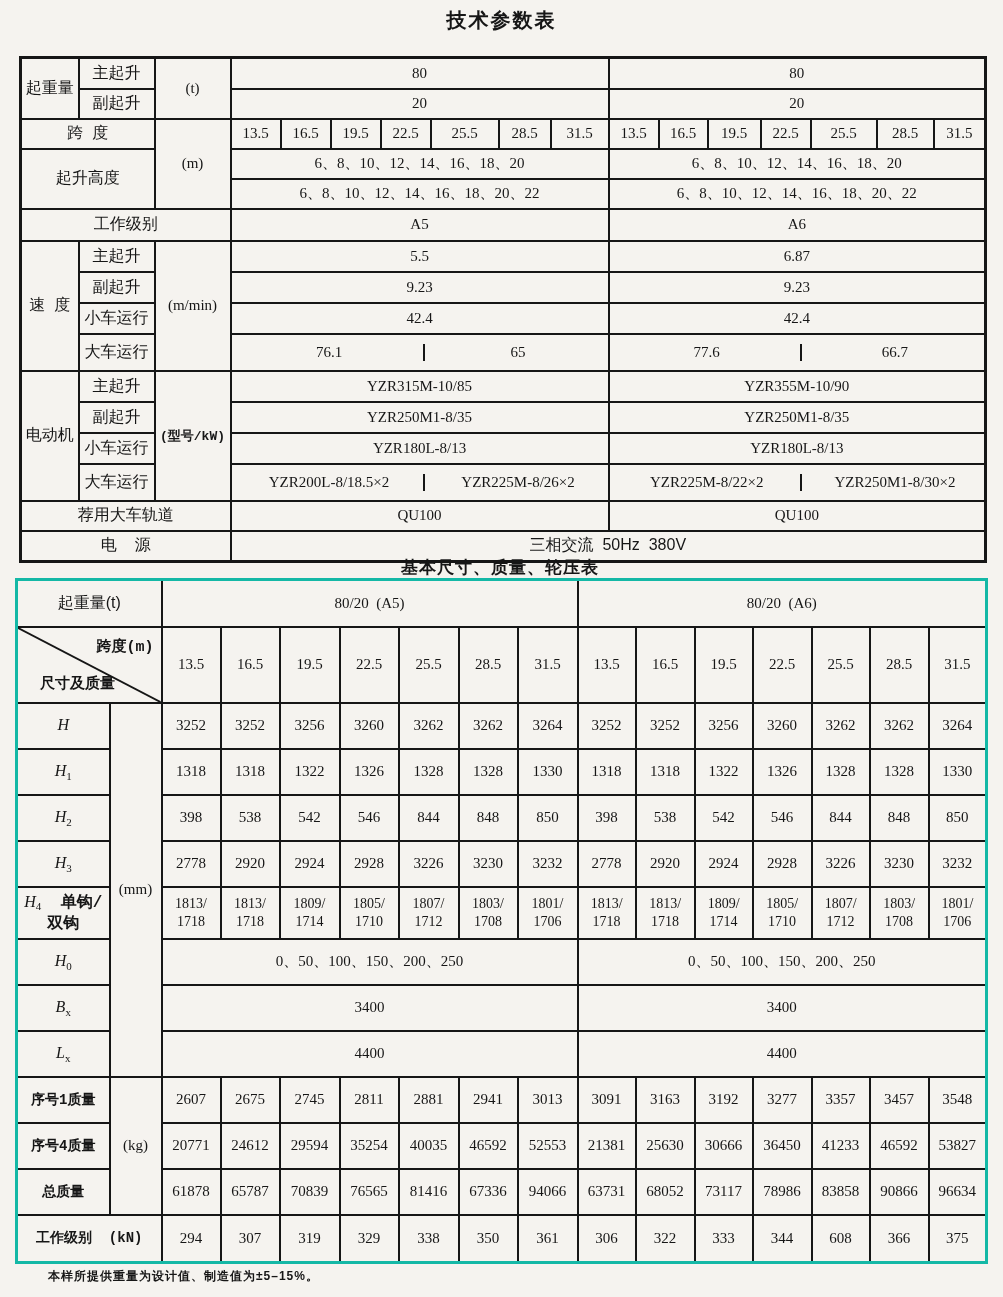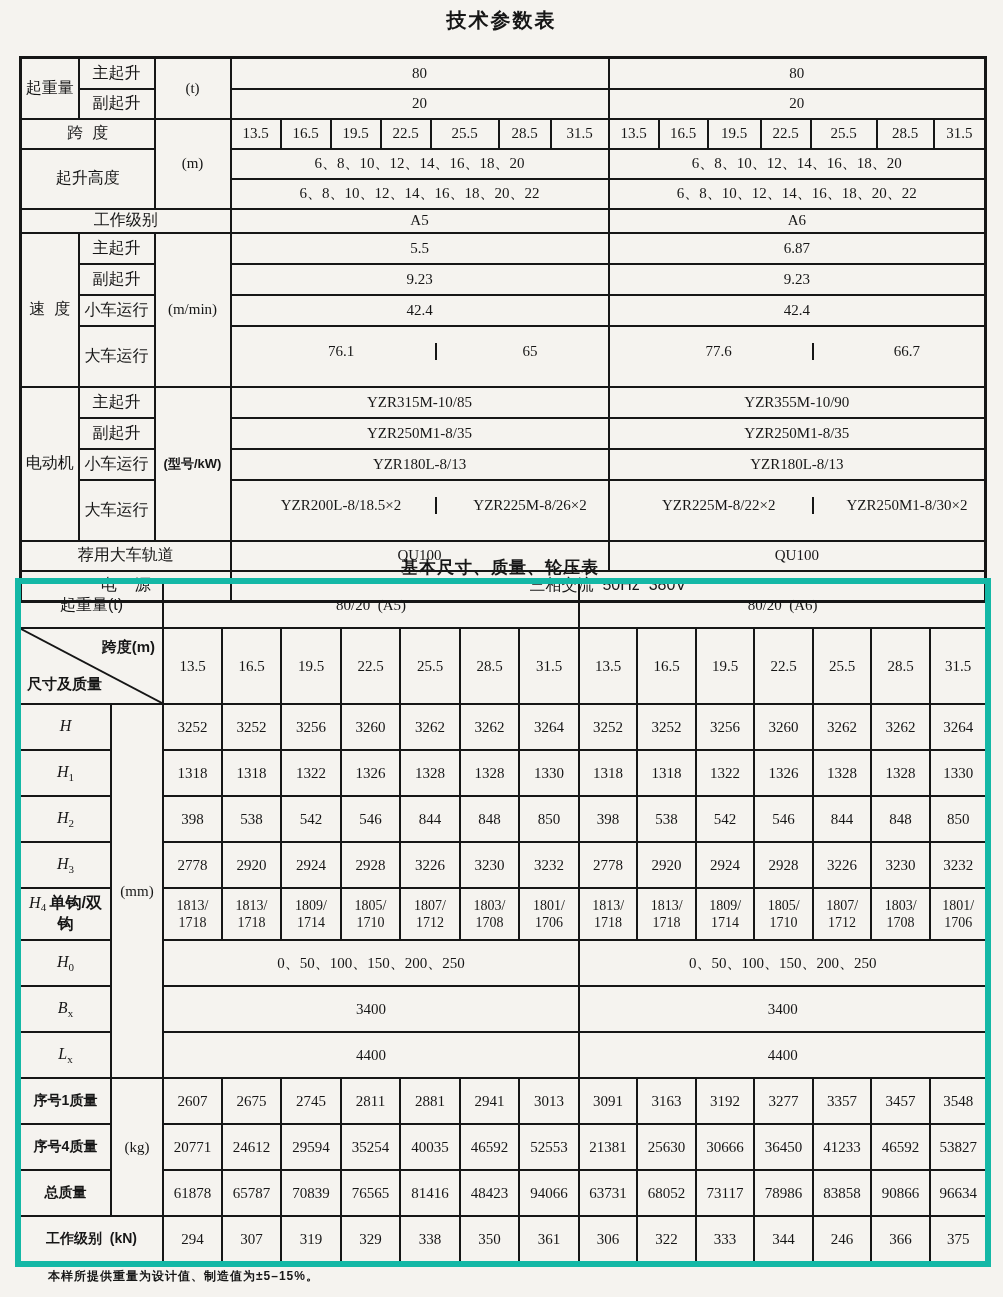--- a/index.html
+++ b/index.html
@@ -14,32 +14,32 @@
   .title-main{
     position:absolute;top:7px;left:0;width:1003px;
     text-align:center;font-size:20px;font-weight:bold;letter-spacing:2px;
   }
   .title-t2{
     position:absolute;top:556px;left:15px;width:970px;
     text-align:center;font-size:17px;font-weight:bold;letter-spacing:1px;
   }
   table{border-collapse:collapse;table-layout:fixed;background:transparent;}
   #table1{position:absolute;left:19px;top:56px;width:966px;border:3px solid #161616;}
-  #table2{position:absolute;left:15px;top:578px;width:970px;border:6px solid #14b8a6;}
+  #table2{position:absolute;left:15px;top:578px;width:970px;border:3px solid #14b8a6;}
   td{
     border:2px solid #161616;
     text-align:center;vertical-align:middle;
     padding:0 1px;overflow:hidden;
     font-size:15px;
   }
   .cjk{font-family:"Liberation Sans",sans-serif;font-weight:normal;font-size:16px;}
-  .cjk-s{font-family:Liberation Sans, sans-serif;font-weight:bold;font-size:14px;}
+  .cjk-s{font-family:Liberation Mono, monospace;font-weight:bold;font-size:14px;margin-left:16px;}
   .num{font-family:"Liberation Serif",serif;font-size:15px;}
   .pre{white-space:pre-wrap;}
-  .split{display:flex;width:100%;height:100%;min-height:27px;align-items:flex-start;padding:16px;}
+  .split{display:flex;width:100%;height:100%;min-height:27px;align-items:center;padding:4px;}
   .split>div{flex:1;display:flex;align-items:center;justify-content:center;}
   .split>div+div{border-left:2px solid #161616;}
   td.nopad{padding:0;}
   .dim i{font-style:italic;font-family:"Liberation Serif",serif;font-size:16px;}
   .dim sub{font-family:"Liberation Serif",serif;font-size:11px;}
   .two-line span{display:block;line-height:1.25;font-family:"Liberation Serif",serif;font-size:14px;}
   .diag{position:relative;padding:0;}
   .diag svg{position:absolute;left:0;top:0;width:100%;height:100%;}
   .diag .dt{position:absolute;top:9px;right:7px;font-size:15px;}
   .diag .db{position:absolute;bottom:9px;left:6px;font-size:15px;}
@@ -106,21 +106,21 @@
   </tr>
   <tr style="height:30px">
     <td class="cjk" colspan="2" rowspan="2">起升高度</td>
     <td class="num" colspan="7">6、8、10、12、14、16、18、20</td>
     <td class="num" colspan="7">6、8、10、12、14、16、18、20</td>
   </tr>
   <tr style="height:30px">
     <td class="num" colspan="7">6、8、10、12、14、16、18、20、22</td>
     <td class="num" colspan="7">6、8、10、12、14、16、18、20、22</td>
   </tr>
-  <tr style="height:24px">
+  <tr style="height:32px">
     <td class="cjk" colspan="3">工作级别</td>
     <td class="num" colspan="7">A5</td>
     <td class="num" colspan="7">A6</td>
   </tr>
   <tr style="height:31px">
     <td class="cjk pre" rowspan="4">速  度</td>
     <td class="cjk">主起升</td>
     <td class="num" rowspan="4">(m/min)</td>
     <td class="num" colspan="7">5.5</td>
     <td class="num" colspan="7">6.87</td>
@@ -422,21 +422,21 @@
     <td class="num">46592</td>
     <td class="num">53827</td>
   </tr>
   <tr style="height:46px">
     <td class="cjk-s">总质量</td>
     <td class="num">61878</td>
     <td class="num">65787</td>
     <td class="num">70839</td>
     <td class="num">76565</td>
     <td class="num">81416</td>
-    <td class="num">48423</td>
+    <td class="num">67336</td>
     <td class="num">94066</td>
     <td class="num">63731</td>
     <td class="num">68052</td>
     <td class="num">73117</td>
     <td class="num">78986</td>
     <td class="num">83858</td>
     <td class="num">90866</td>
     <td class="num">96634</td>
   </tr>
   <tr style="height:48px">
@@ -445,20 +445,20 @@
     <td class="num">307</td>
     <td class="num">319</td>
     <td class="num">329</td>
     <td class="num">338</td>
     <td class="num">350</td>
     <td class="num">361</td>
     <td class="num">306</td>
     <td class="num">322</td>
     <td class="num">333</td>
     <td class="num">344</td>
-    <td class="num">246</td>
+    <td class="num">608</td>
     <td class="num">366</td>
     <td class="num">375</td>
   </tr>
 </tbody>
   </table>
 
 <div class="footnote">本样所提供重量为设计值、制造值为±5–15%。</div>
 
 </body></html>

